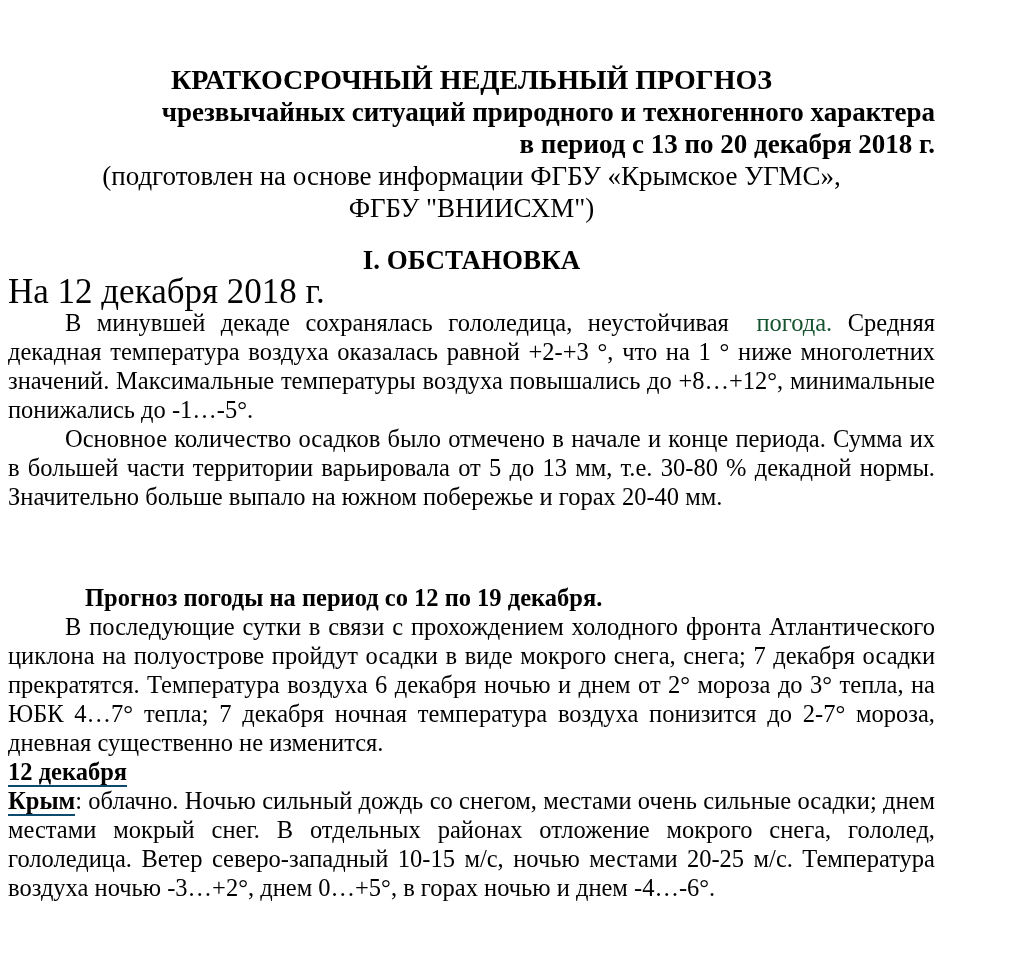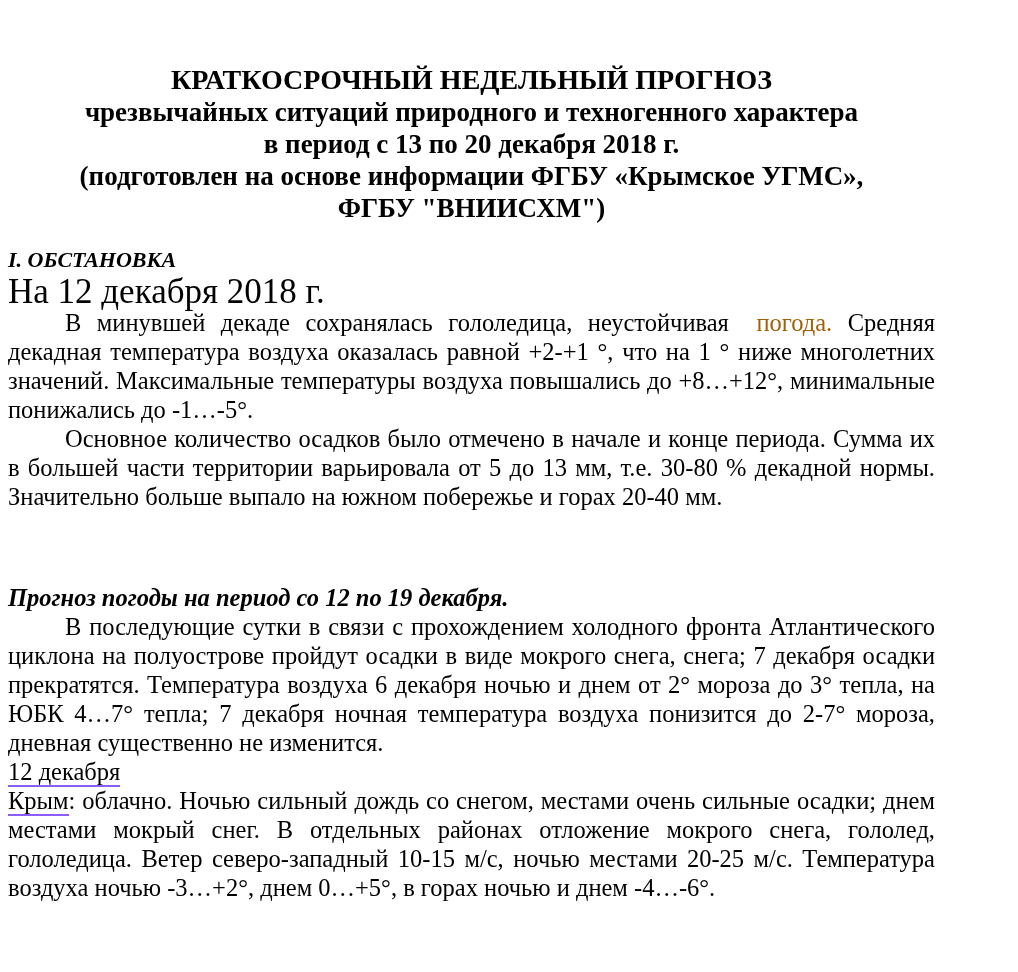--- a/index.html
+++ b/index.html
@@ -9,59 +9,59 @@
     font-family: "Liberation Serif", "DejaVu Serif", serif;
     overflow: hidden;
   }
   .page {
     box-sizing: border-box;
     width: 950px; height: 972px;
     padding: 64px 15px 0 8px;
   }
   .doc-header { text-align: center; font-size: 27px; line-height: 32px; }
   .h-title { font-weight: bold; font-size: 28px; }
-  .h-bold  { font-weight: bold; }
-  .h-reg   { font-weight: bold; }
+  .h-bold  { font-weight: bold; text-align: right; }
+  .h-reg   { font-weight: normal; }
   .gap-small { height: 20px; }
   .gap-large { height: 72px; }
-  .sec-heading    { font-weight: bold; font-size: 22px; line-height: 32px; font-style: italic; }
+  .sec-heading    { text-align: center; font-weight: bold; font-size: 27px; line-height: 32px; }
   .sec-subheading { font-size: 35px; line-height: 32px; }
   .body-para {
     margin: 0;
     font-size: 24.5px; line-height: 29px;
     text-align: justify; text-indent: 57px;
   }
   .no-indent { text-indent: 0; }
   .forecast-heading {
     font-weight: bold; font-size: 24.5px; line-height: 29px;
-    font-style: italic;
+    margin-left: 77px;
   }
   .day-heading { font-size: 24.5px; line-height: 29px; }
-  .bu { font-weight: normal; border-bottom: 2px solid #8b5cf6; }
-  .gray-word { color: #a16207; margin-left: 12px; }
+  .bu { font-weight: bold; border-bottom: 2px solid #0c4a6e; }
+  .gray-word { color: #14532d; margin-left: 12px; }
 </style>
 </head>
 <body>
 
 <div class="page">
 
   <div class="doc-header">
     <div class="h-title">КРАТКОСРОЧНЫЙ НЕДЕЛЬНЫЙ ПРОГНОЗ</div>
     <div class="h-bold">чрезвычайных ситуаций природного и техногенного характера</div>
     <div class="h-bold">в период с 13 по 20 декабря 2018 г.</div>
     <div class="h-reg">(подготовлен на основе информации ФГБУ «Крымское УГМС»,</div>
     <div class="h-reg">ФГБУ "ВНИИСХМ")</div>
   </div>
 
   <div class="gap-small"></div>
 
   <div class="sec-heading">I. ОБСТАНОВКА</div>
   <div class="sec-subheading">На 12 декабря 2018 г.</div>
 
-  <p class="body-para"><span>В минувшей декаде сохранялась гололедица, неустойчивая </span><span class="gray-word">погода.</span><span> Средняя декадная температура воздуха оказалась равной +2-+1 °, что на 1 ° ниже многолетних значений. Максимальные температуры воздуха повышались до +8…+12°, минимальные понижались до -1…-5°.</span></p>
+  <p class="body-para"><span>В минувшей декаде сохранялась гололедица, неустойчивая </span><span class="gray-word">погода.</span><span> Средняя декадная температура воздуха оказалась равной +2-+3 °, что на 1 ° ниже многолетних значений. Максимальные температуры воздуха повышались до +8…+12°, минимальные понижались до -1…-5°.</span></p>
 
   <p class="body-para">Основное количество осадков было отмечено в начале и конце периода. Сумма их в большей части территории варьировала от 5 до 13 мм, т.е. 30-80 % декадной нормы. Значительно больше выпало на южном побережье и горах 20-40 мм.</p>
 
   <div class="gap-large"></div>
 
   <div class="forecast-heading">Прогноз погоды на период со 12 по 19 декабря.</div>
 
   <p class="body-para">В последующие сутки в связи с прохождением холодного фронта Атлантического циклона на полуострове пройдут осадки в виде мокрого снега, снега; 7 декабря осадки прекратятся. Температура воздуха 6 декабря ночью и днем от 2° мороза до 3° тепла, на ЮБК 4…7° тепла; 7 декабря ночная температура воздуха понизится до 2-7° мороза, дневная существенно не изменится.</p>
 
   <div class="day-heading"><span class="bu">12 декабря</span></div>

